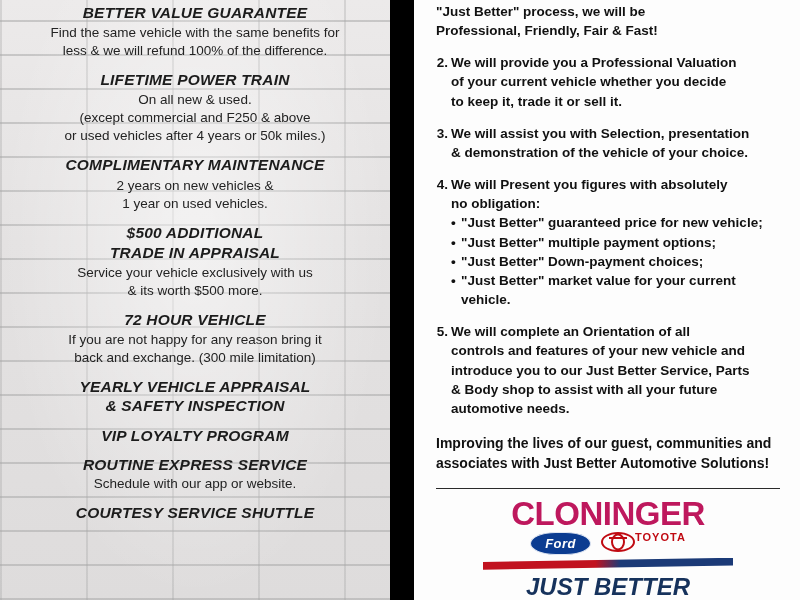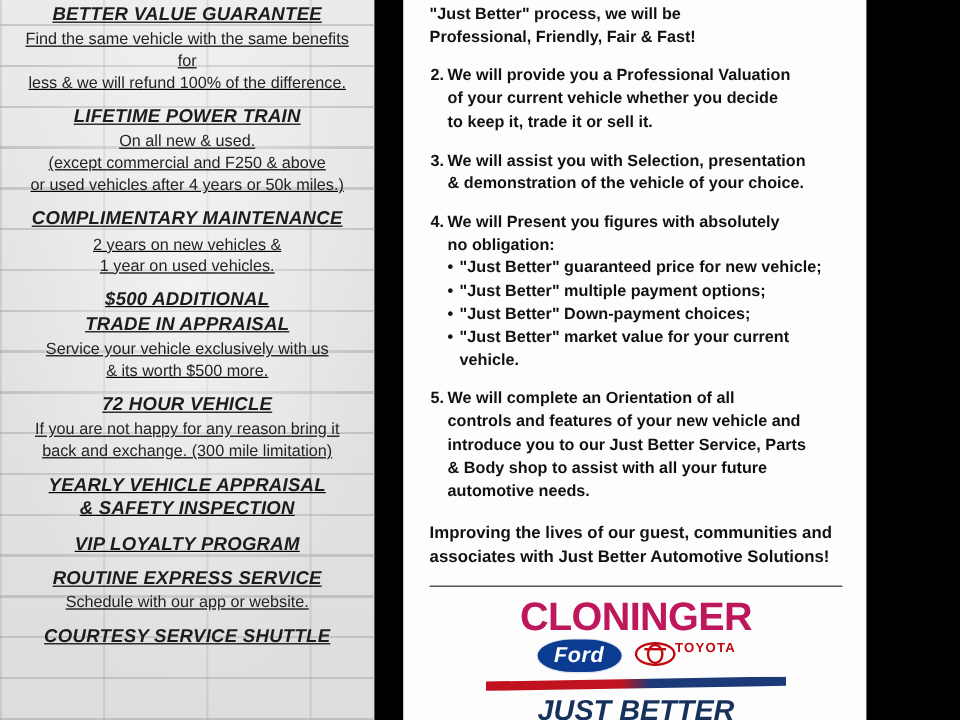--- a/index.html
+++ b/index.html
@@ -14,30 +14,29 @@
     position: relative;
     width: 800px; height: 600px;
     background: #000;
     display: flex;
     flex-direction: row;
   }
 
   
   .left-panel {
     position: relative;
-    width: 312px;
+    width: 390px;
     height: 600px;
     background:
       
       repeating-linear-gradient(0deg,
         rgba(170,170,170,0.55) 0px, rgba(170,170,170,0.55) 2px,
         rgba(0,0,0,0) 2px, rgba(0,0,0,0) 34px),
       linear-gradient(180deg,#eceaea 0%, #e4e2e2 40%, #dedcdc 100%);
     overflow: hidden;
-    text-decoration: underline;
   }
   .left-panel:before {
     
     content: "";
     position: absolute; inset: 0;
     background-image:
       repeating-linear-gradient(90deg,
         rgba(165,165,165,0.45) 0px, rgba(165,165,165,0.45) 2px,
         rgba(0,0,0,0) 2px, rgba(0,0,0,0) 86px);
     background-size: 86px 68px;
@@ -165,21 +164,21 @@
     justify-content: center;
     align-items: center;
     gap: 10px;
     margin-top: 2px;
   }
   .badge-ford {
     background: #0b3c91;
     color: #fff;
     font-style: italic;
     font-weight: bold;
-    font-size: 18px;
+    font-size: 13px;
     padding: 3px 14px;
     border-radius: 50% / 60%;
     border: 1.5px solid #dfe6f2;
     letter-spacing: .5px;
   }
   .badge-toyota {
     color: #c00a12;
     font-weight: bold;
     font-size: 11px;
     letter-spacing: 1px;

